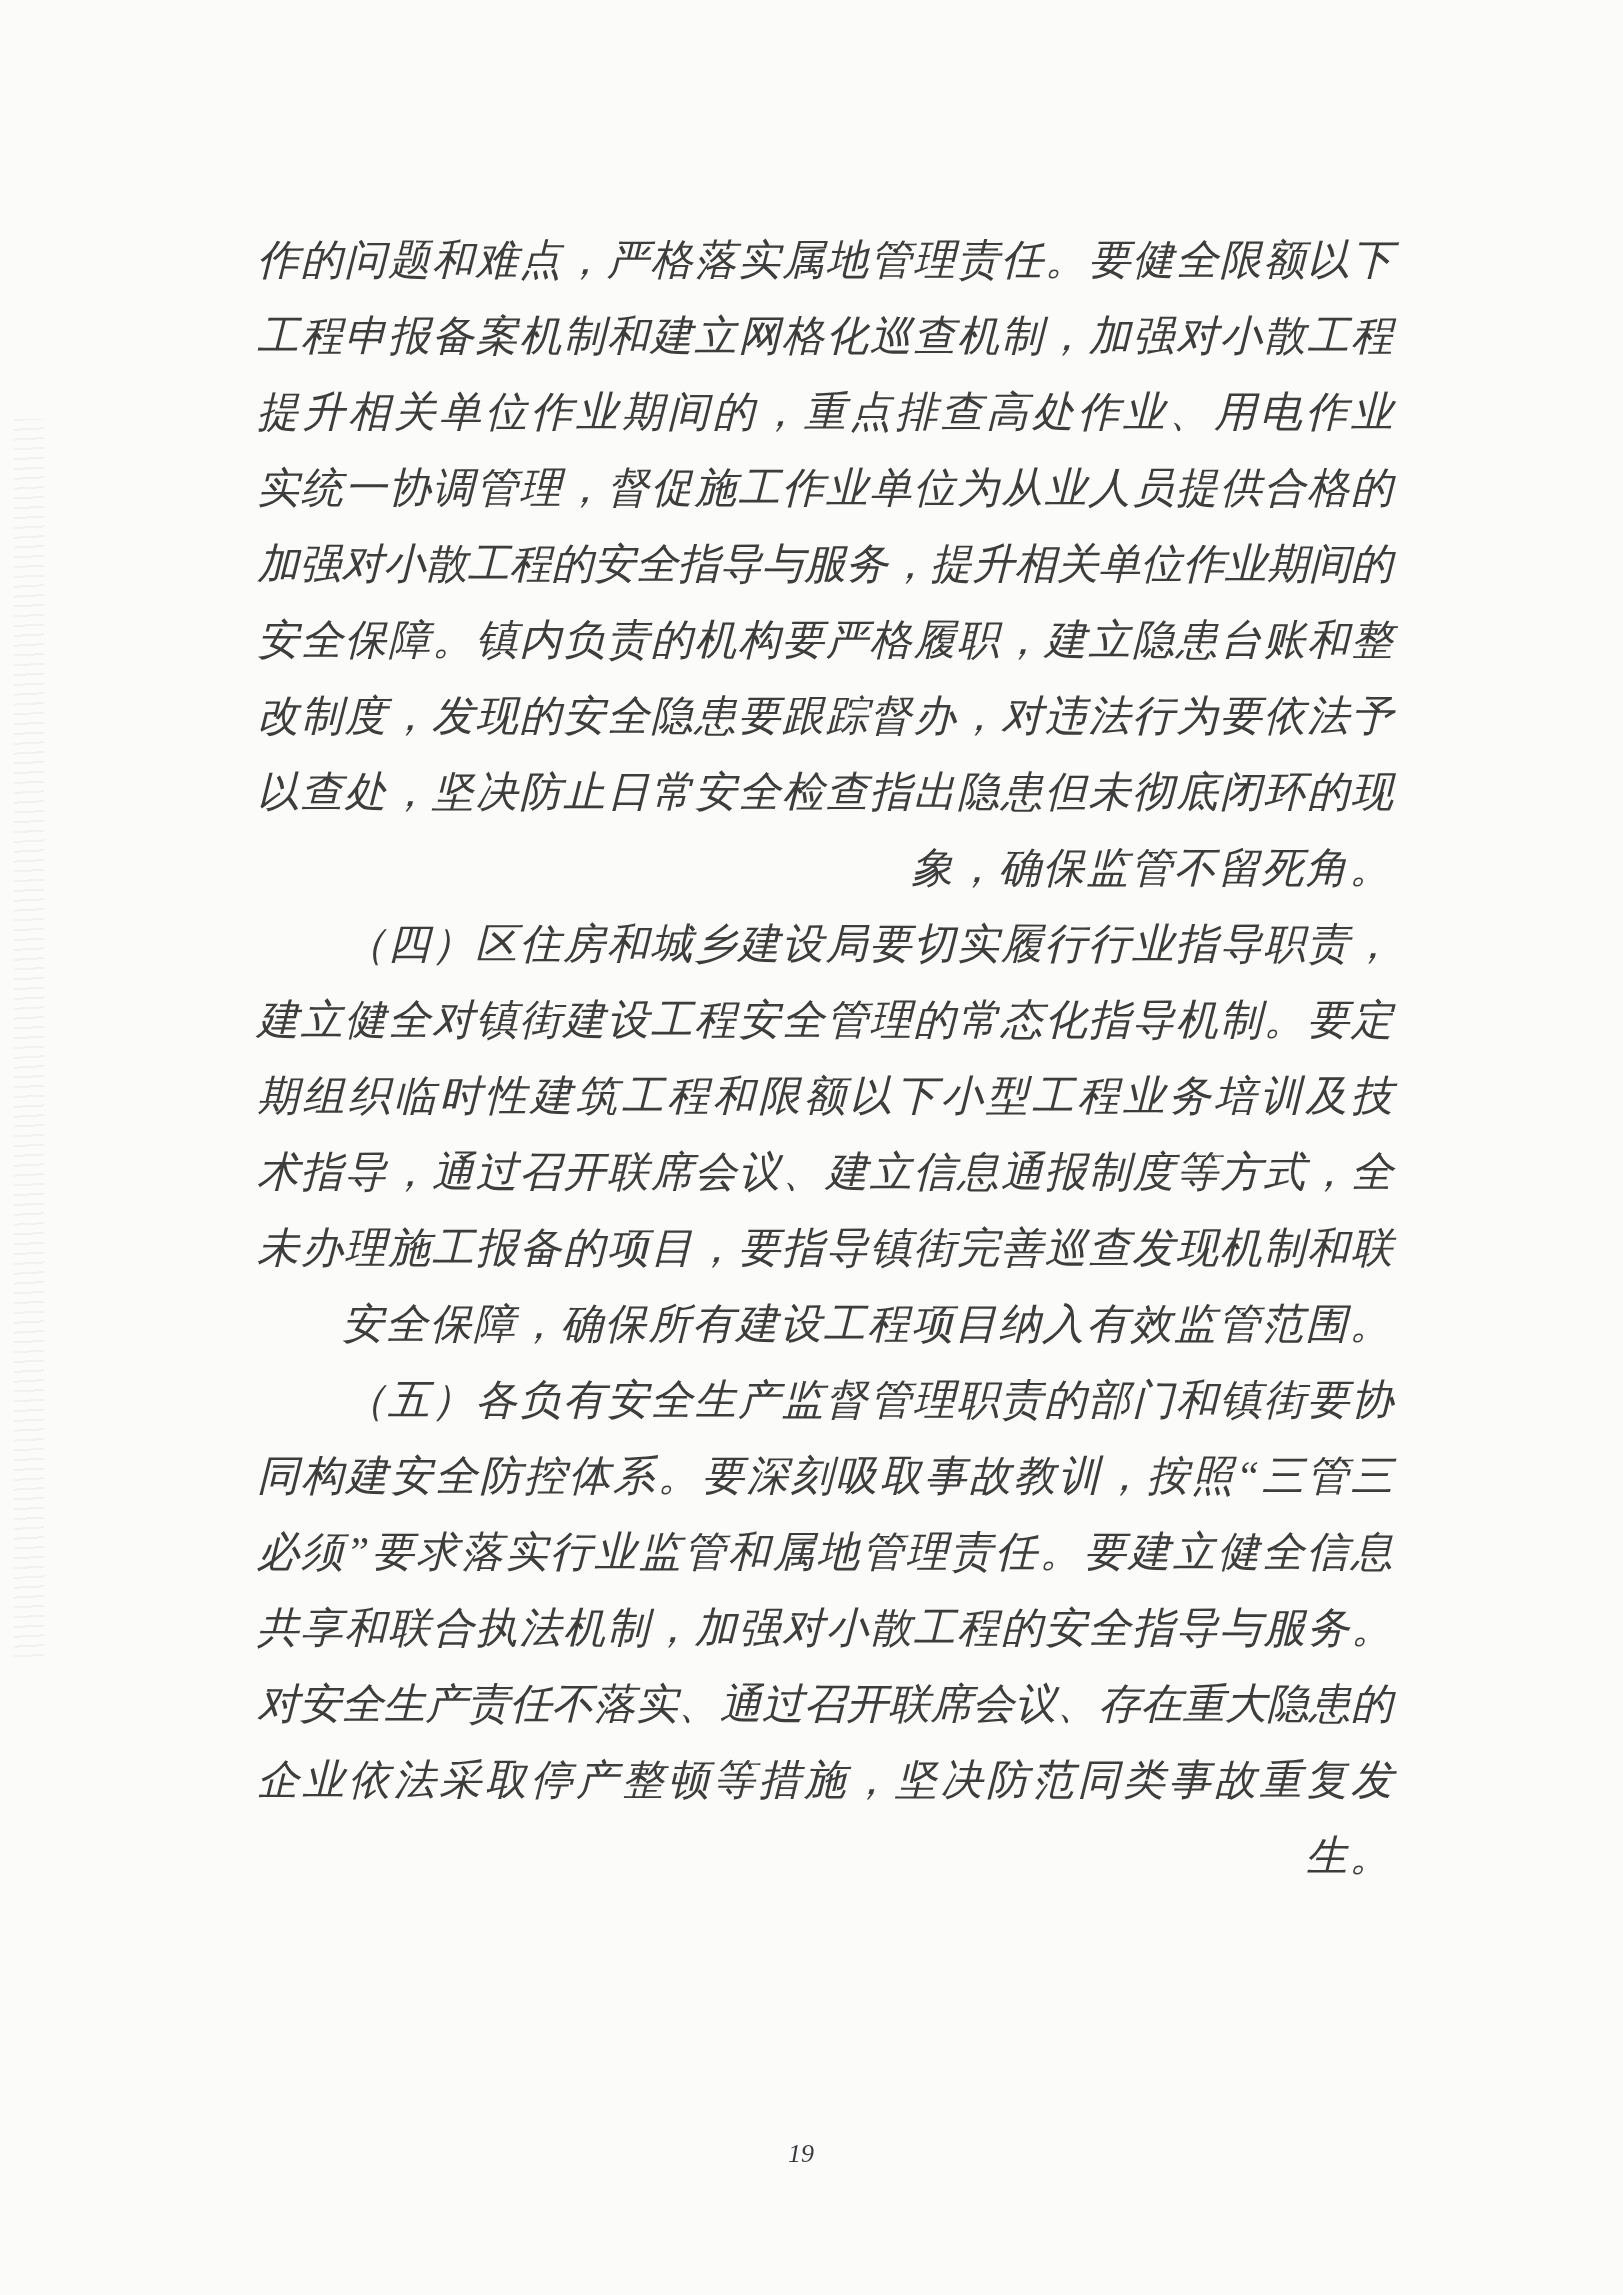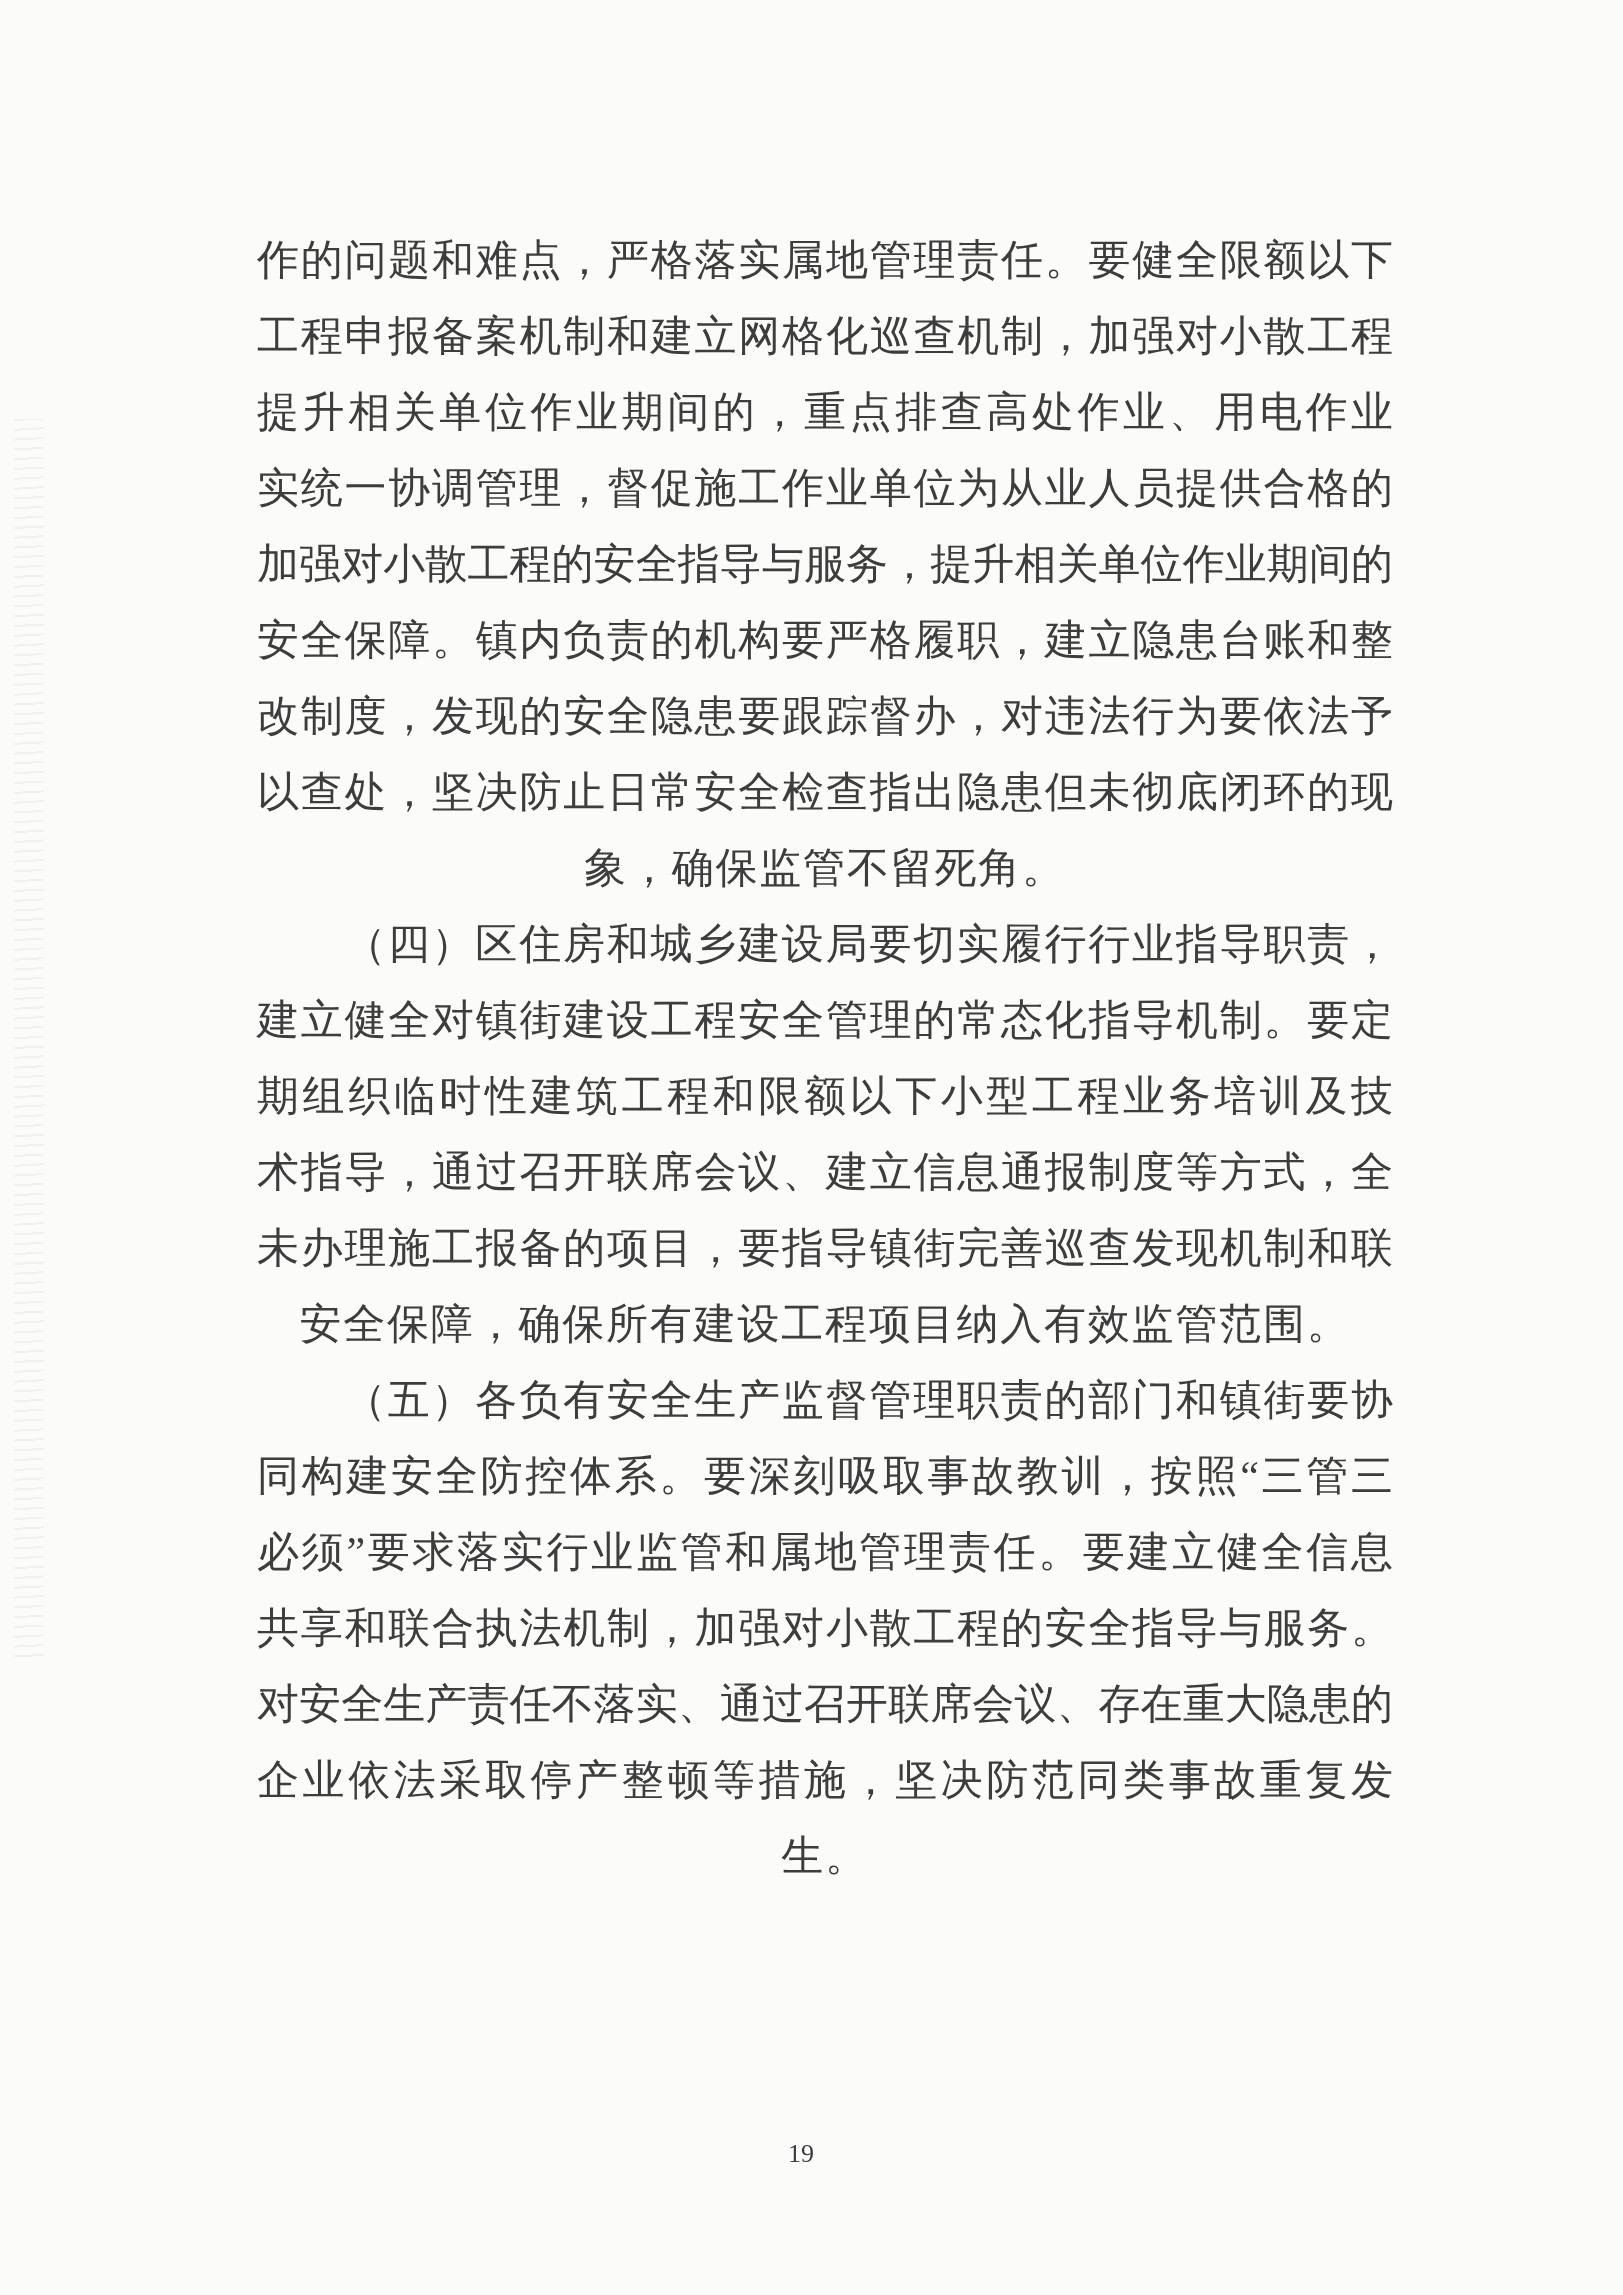--- a/index.html
+++ b/index.html
@@ -13,20 +13,21 @@
     height: 2295px;
     background: var(--paper);
     font-family: "Liberation Serif", serif;
   }
   .page {
     position: relative;
     width: 1623px;
     height: 2295px;
     background: var(--paper);
     overflow: hidden;
+    font-style: italic;
   }
   
   .scan-noise {
     position: absolute;
     left: 14.4px;
     top: 419px;
     width: 30px;
     height: 1244px;
     background-image: repeating-linear-gradient(
       177deg,
@@ -43,21 +44,21 @@
     top: 222px;
     width: 1136px;
     color: var(--ink);
   }
   .line {
     height: 76px;
     line-height: 76px;
     font-size: 42px;
     letter-spacing: 1.8px;
     white-space: nowrap;
-    text-align: center;
+    text-align: right;
   }
   
   .line.fill {
     letter-spacing: normal;
     white-space: normal;
     text-align: justify;
     text-align-last: justify;
   }
   
   .line.indent {

